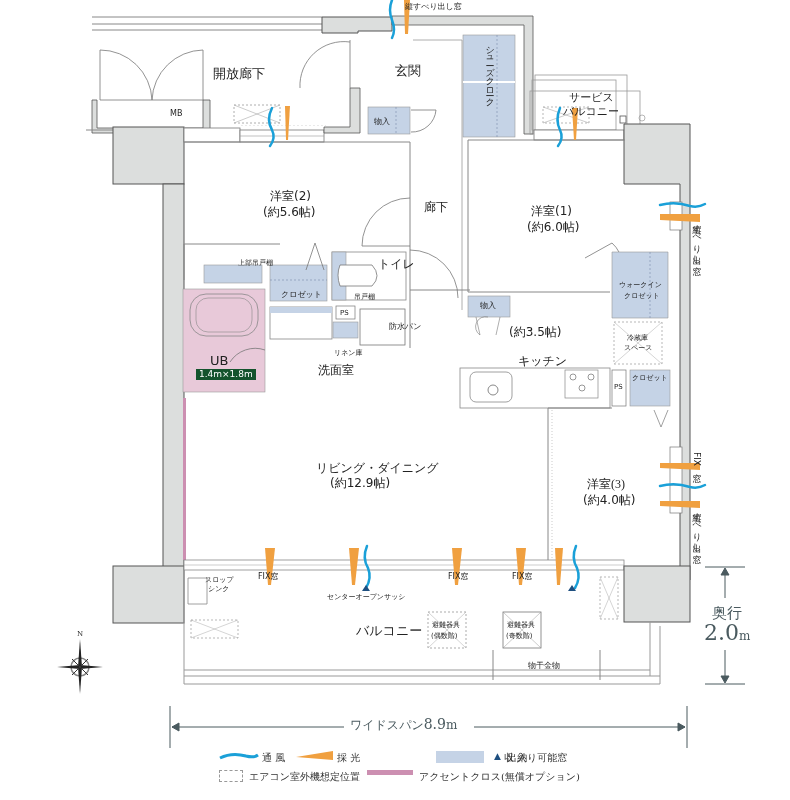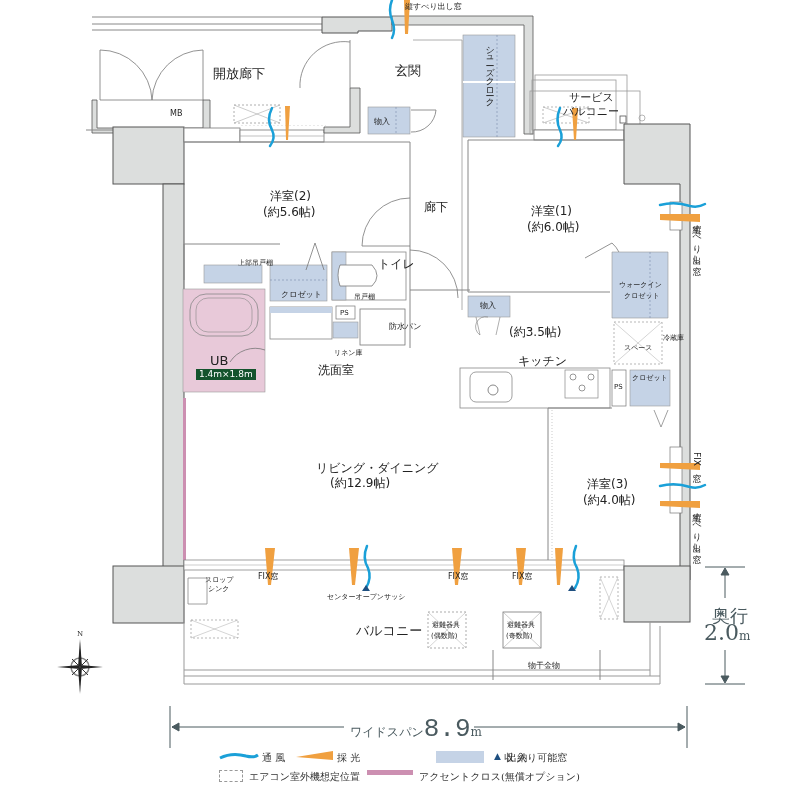--- a/index.html
+++ b/index.html
@@ -268,28 +268,28 @@
 <div class="lbl sm" style="left:366px;top:322px;padding-left:23px;">防水パン</div>
 <div class="lbl big" style="left:210px;top:353px;">UB</div>
 <div class="ub-tag" style="left:196px;top:369px;">1.4m×1.8m</div>
 <div class="lbl" style="left:318px;top:363px;">洗面室</div>
 
 <div class="lbl xs" style="left:619px;top:281px;">ウォークイン</div>
 <div class="lbl xs" style="left:624px;top:292px;">クロゼット</div>
 <div class="lbl sm" style="left:480px;top:301px;">物入</div>
 <div class="lbl" style="left:518px;top:310px;margin-top:44px;">キッチン</div>
 <div class="lbl" style="left:509px;top:325px;">(約3.5帖)</div>
-<div class="lbl xs" style="left:627px;top:334px;margin-left:36px;">冷蔵庫</div>
+<div class="lbl xs" style="left:627px;top:334px;">冷蔵庫</div>
 <div class="lbl xs" style="left:624px;top:344px;text-align:right;">スペース</div>
 <div class="lbl xs" style="left:614px;top:383px;">PS</div>
 <div class="lbl xs" style="left:632px;top:374px;">クロゼット</div>
 
 <div class="lbl" style="left:316px;top:461px;">リビング・ダイニング</div>
 <div class="lbl" style="left:330px;top:476px;">(約12.9帖)</div>
-<div class="lbl" style="left:587px;top:477px;">洋室(3)</div>
+<div class="lbl" style="left:587px;top:477px;font-family:Liberation Serif, serif;">洋室(3)</div>
 <div class="lbl" style="left:583px;top:493px;">(約4.0帖)</div>
 
 <div class="lbl xs" style="left:205px;top:576px;">スロップ</div>
 <div class="lbl xs" style="left:208px;top:585px;">シンク</div>
 <div class="lbl sm" style="left:258px;top:572px;">FIX窓</div>
 <div class="lbl xs" style="left:327px;top:593px;">センターオープンサッシ</div>
 <div class="lbl sm" style="left:448px;top:572px;">FIX窓</div>
 <div class="lbl sm" style="left:512px;top:572px;">FIX窓</div>
 <div class="lbl big" style="left:356px;top:623px;">バルコニー</div>
 <div class="lbl xs" style="left:432px;top:621px;">避難器具</div>
@@ -297,26 +297,26 @@
 <div class="lbl xs" style="left:507px;top:621px;">避難器具</div>
 <div class="lbl xs" style="left:506px;top:632px;">(奇数階)</div>
 <div class="lbl sm" style="left:528px;top:661px;">物干金物</div>
 
 <div class="lbl vert" style="left:690px;top:218px;">縦すべり出し窓</div>
 <div class="lbl vert" style="left:690px;top:452px;">FIX窓</div>
 <div class="lbl vert" style="left:690px;top:506px;">縦すべり出し窓</div>
 
 <div class="lbl xs" style="left:77px;top:630px;font-family:'DejaVu Serif',serif;">N</div>
 
-<div class="dim" style="left:712px;top:604px;font-size:18px;">奥行</div>
+<div class="dim" style="left:712px;top:604px;font-size:15px;">奥行</div>
 <div class="dim" style="left:704px;top:620px;font-size:22px;">
   <span>2.0</span><span style="font-size:12px;">m</span>
 </div>
 <div class="dim" style="left:350px;top:714px;">
-  <span style="font-size:12px;">ワイドスパン</span><span style="font-size:26px;font-family:Liberation Mono, monospace;">8.9</span><span style="font-size:12px;">m</span>
+  <span style="font-size:12px;">ワイドスパン</span><span style="font-size:14px;">8.9</span><span style="font-size:12px;">m</span>
 </div>
 
 <div class="legend" style="left:262px;top:751px;">
   <span>通 風</span>
 </div>
 <div class="legend" style="left:337px;top:751px;">
   <span>採 光</span>
 </div>
 <div class="legend" style="left:396px;top:751px;padding-left:40px;">
   <span class="sw-storage"></span>

